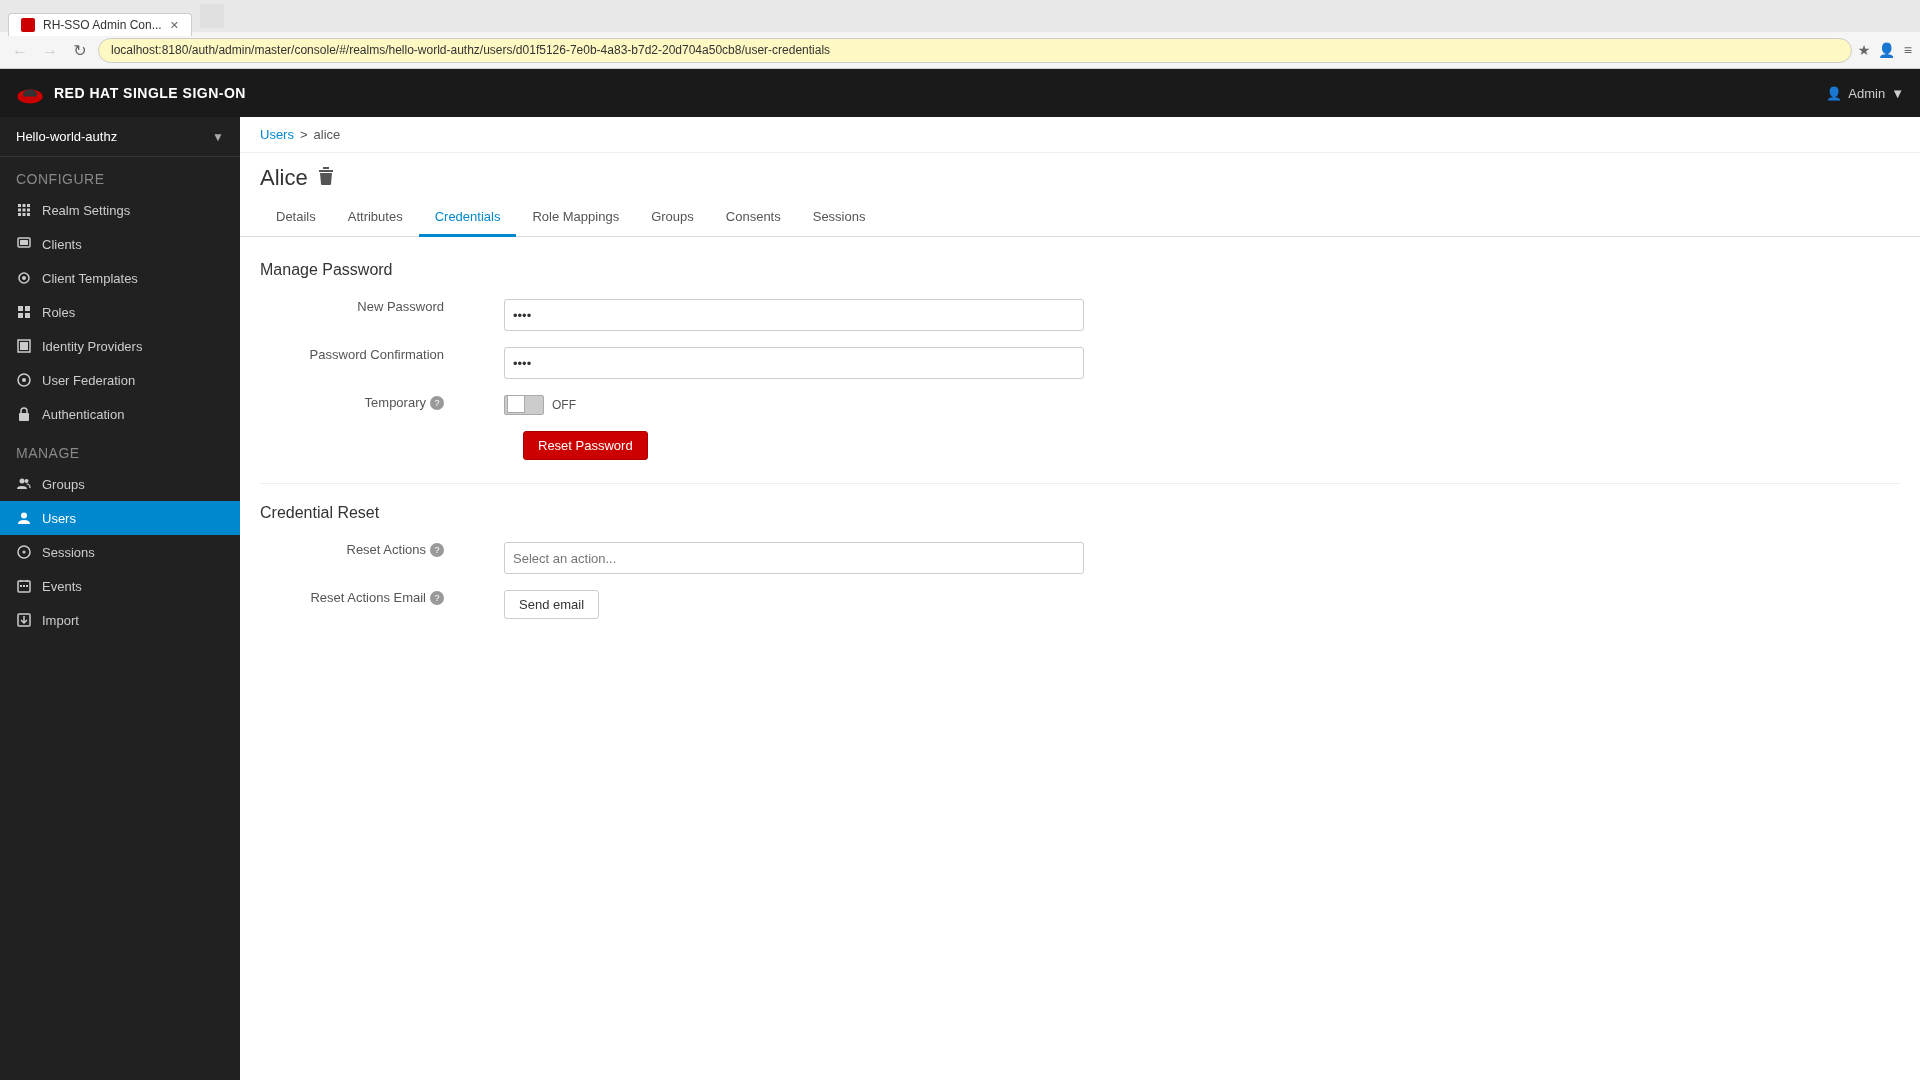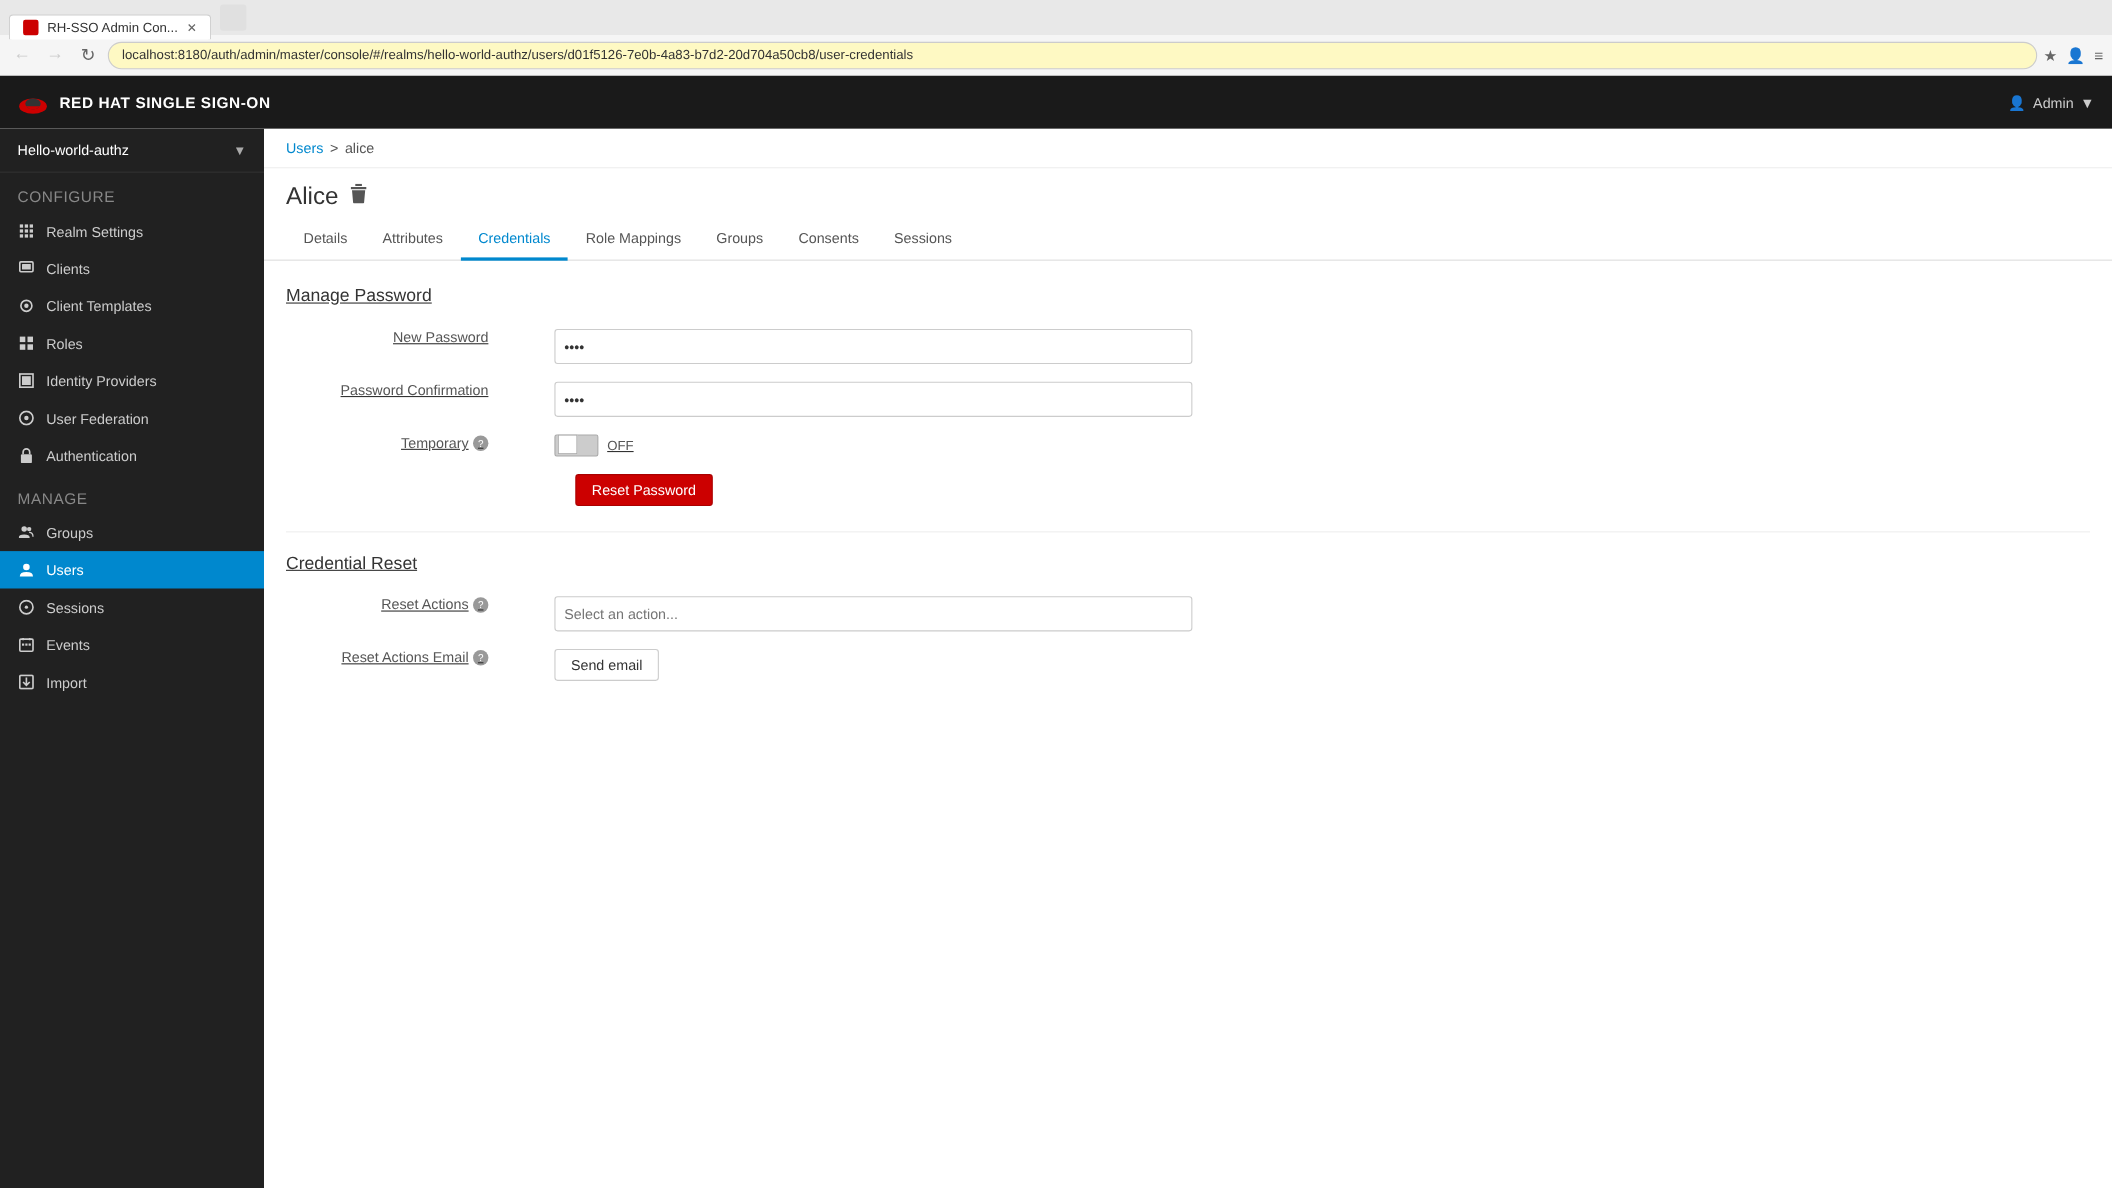--- a/index.html
+++ b/index.html
@@ -48,21 +48,21 @@
     .page-header { padding: 12px 20px 0; display: flex; align-items: center; gap: 10px; }
     .page-title { font-size: 22px; font-weight: 400; color: #333; }
     .delete-icon { color: #555; cursor: pointer; font-size: 16px; }
 
     
     .tabs { display: flex; padding: 0 20px; border-bottom: 1px solid #ddd; margin-top: 8px; }
     .tab { padding: 10px 16px; font-size: 13px; cursor: pointer; color: #555; border-bottom: 3px solid transparent; margin-bottom: -1px; }
     .tab.active { color: #0088ce; border-bottom-color: #0088ce; font-weight: 500; }
 
     
-    .content-area { padding: 24px 20px; text-decoration: underline; }
+    .content-area { padding: 24px 20px; }
 
     .section-title { font-size: 16px; font-weight: 400; color: #333; margin-bottom: 20px; }
 
     
     .form-row { display: flex; align-items: flex-start; margin-bottom: 16px; }
     .form-label { width: 200px; text-align: right; padding-right: 16px; font-size: 13px; color: #555; display: flex; align-items: center; justify-content: flex-end; gap: 4px; flex-shrink: 0; }
     .form-control { flex: 1; max-width: 580px; margin-left: 44px; }
     .form-input { width: 100%; height: 32px; border: 1px solid #ccc; border-radius: 3px; padding: 0 8px; font-size: 13px; color: #333; }
 
     

